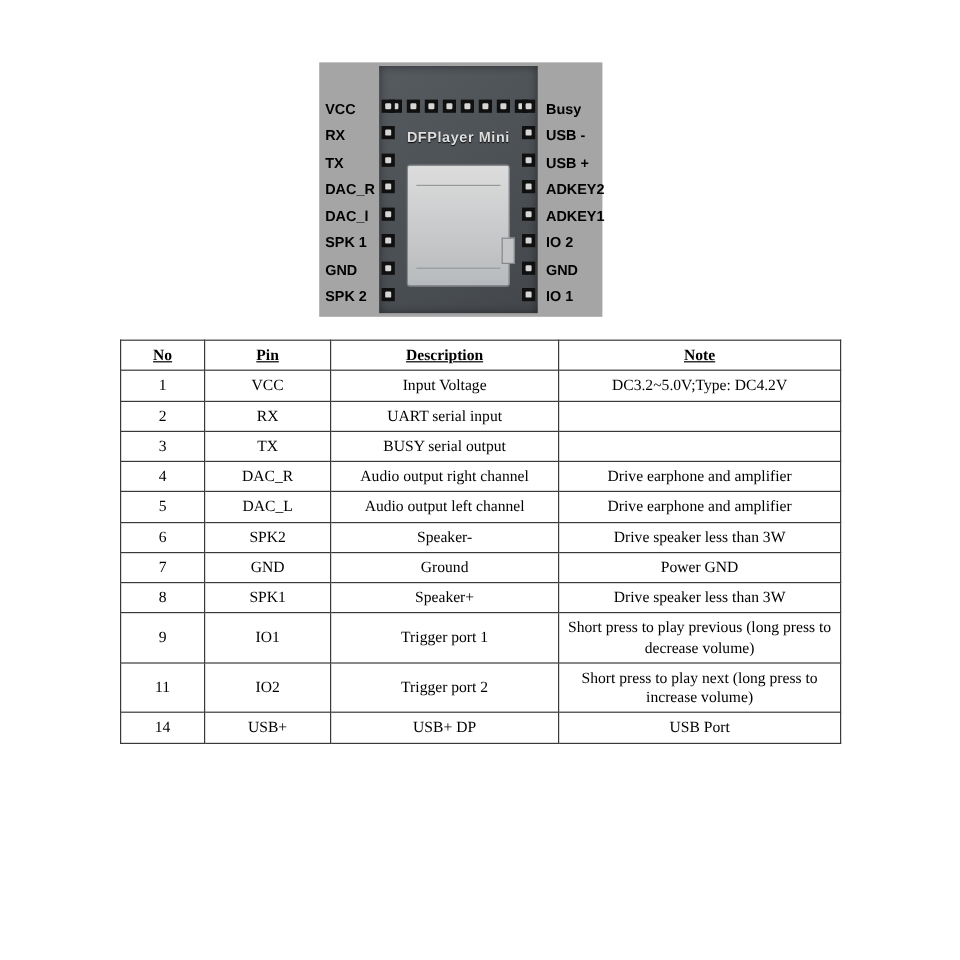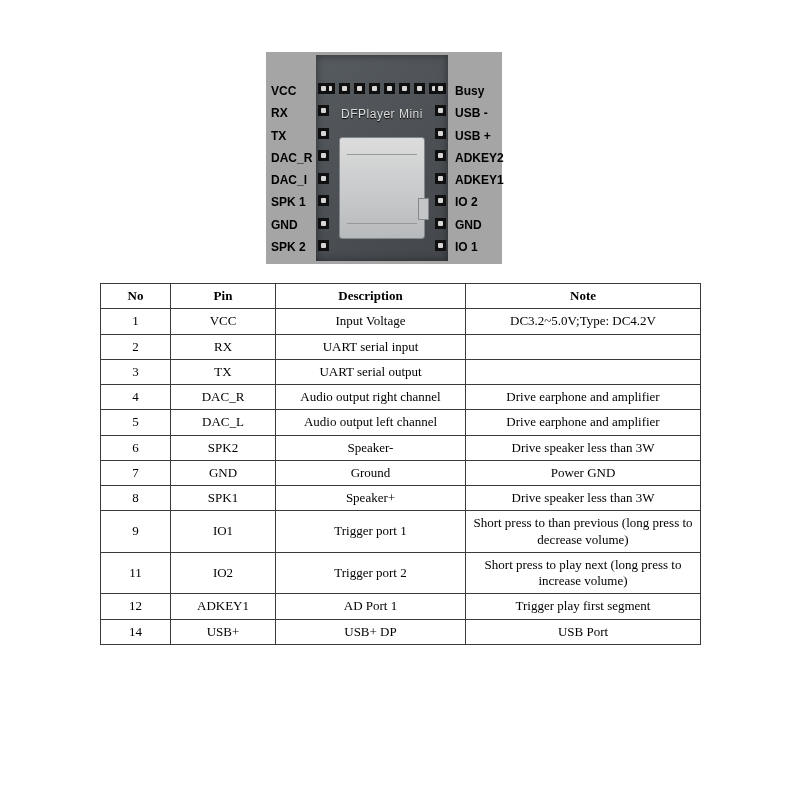--- a/index.html
+++ b/index.html
@@ -46,21 +46,21 @@
   .pin-col.right { right: 2px; }
   .pin { width: 11px; height: 11px; background: #101010; position: relative; }
   .pin::after {
     content: ""; position: absolute; left: 3px; top: 3px;
     width: 5px; height: 5px; background: #d6d6d6; border-radius: 1px;
   }
   .pcb-title {
     position: absolute; top: 52px; left: 0; right: 0;
     text-align: center; color: #dedede;
     font-family: "Liberation Sans", sans-serif;
-    font-weight: 400; font-size: 12px; letter-spacing: .5px;
+    font-weight: 700; font-size: 12px; letter-spacing: .5px;
     text-shadow: 0 1px 1px #000;
   }
   .sd-slot {
     position: absolute; top: 82px; left: 50%; transform: translateX(-50%);
     width: 86px; height: 102px;
     background: linear-gradient(180deg, #dcdcdc, #b7babc);
     border: 1px solid #83868a; border-radius: 3px;
     box-sizing: border-box;
   }
   .sd-line { position: absolute; left: 7px; right: 7px; height: 1px; background: #96999c; }
@@ -77,21 +77,21 @@
     position: absolute; left: 100px; top: 283px;
     width: 600px; border-collapse: collapse; table-layout: fixed;
     font-family: "Liberation Serif", serif; font-size: 13px; color: #000;
   }
   .pin-table th, .pin-table td {
     border: 1px solid #3a3a3a;
     text-align: center; vertical-align: middle;
     padding: 4px 6px; line-height: 1.25;
     overflow-wrap: break-word;
   }
-  .pin-table th { font-weight: 700; }
+  .pin-table th { font-weight: 700; text-decoration: underline; }
 </style>
 </head>
 <body>
 
 <div class="page">
 
   <div class="module-photo">
     <div class="side-labels left">
         <div class="pin-label">VCC</div>
         <div class="pin-label">RX</div>
@@ -178,21 +178,21 @@
         </tr>
         <tr>
           <td>2</td>
           <td>RX</td>
           <td>UART serial input</td>
           <td></td>
         </tr>
         <tr>
           <td>3</td>
           <td>TX</td>
-          <td>UART serial output</td>
+          <td>BUSY serial output</td>
           <td></td>
         </tr>
         <tr>
           <td>4</td>
           <td>DAC_R</td>
           <td>Audio output right channel</td>
           <td>Drive earphone and amplifier</td>
         </tr>
         <tr>
           <td>5</td>
@@ -215,35 +215,29 @@
         <tr>
           <td>8</td>
           <td>SPK1</td>
           <td>Speaker+</td>
           <td>Drive speaker less than 3W</td>
         </tr>
         <tr>
           <td>9</td>
           <td>IO1</td>
           <td>Trigger port 1</td>
-          <td>Short press to than previous (long press to decrease volume)</td>
+          <td>Short press to play previous (long press to decrease volume)</td>
         </tr>
         <tr>
           <td>11</td>
           <td>IO2</td>
           <td>Trigger port 2</td>
           <td>Short press to play next (long press to increase volume)</td>
         </tr>
         <tr>
-          <td>12</td>
-          <td>ADKEY1</td>
-          <td>AD Port 1</td>
-          <td>Trigger play first segment</td>
-        </tr>
-        <tr>
           <td>14</td>
           <td>USB+</td>
           <td>USB+ DP</td>
           <td>USB Port</td>
         </tr>
       </tbody>
   </table>
 
 </div>
 

